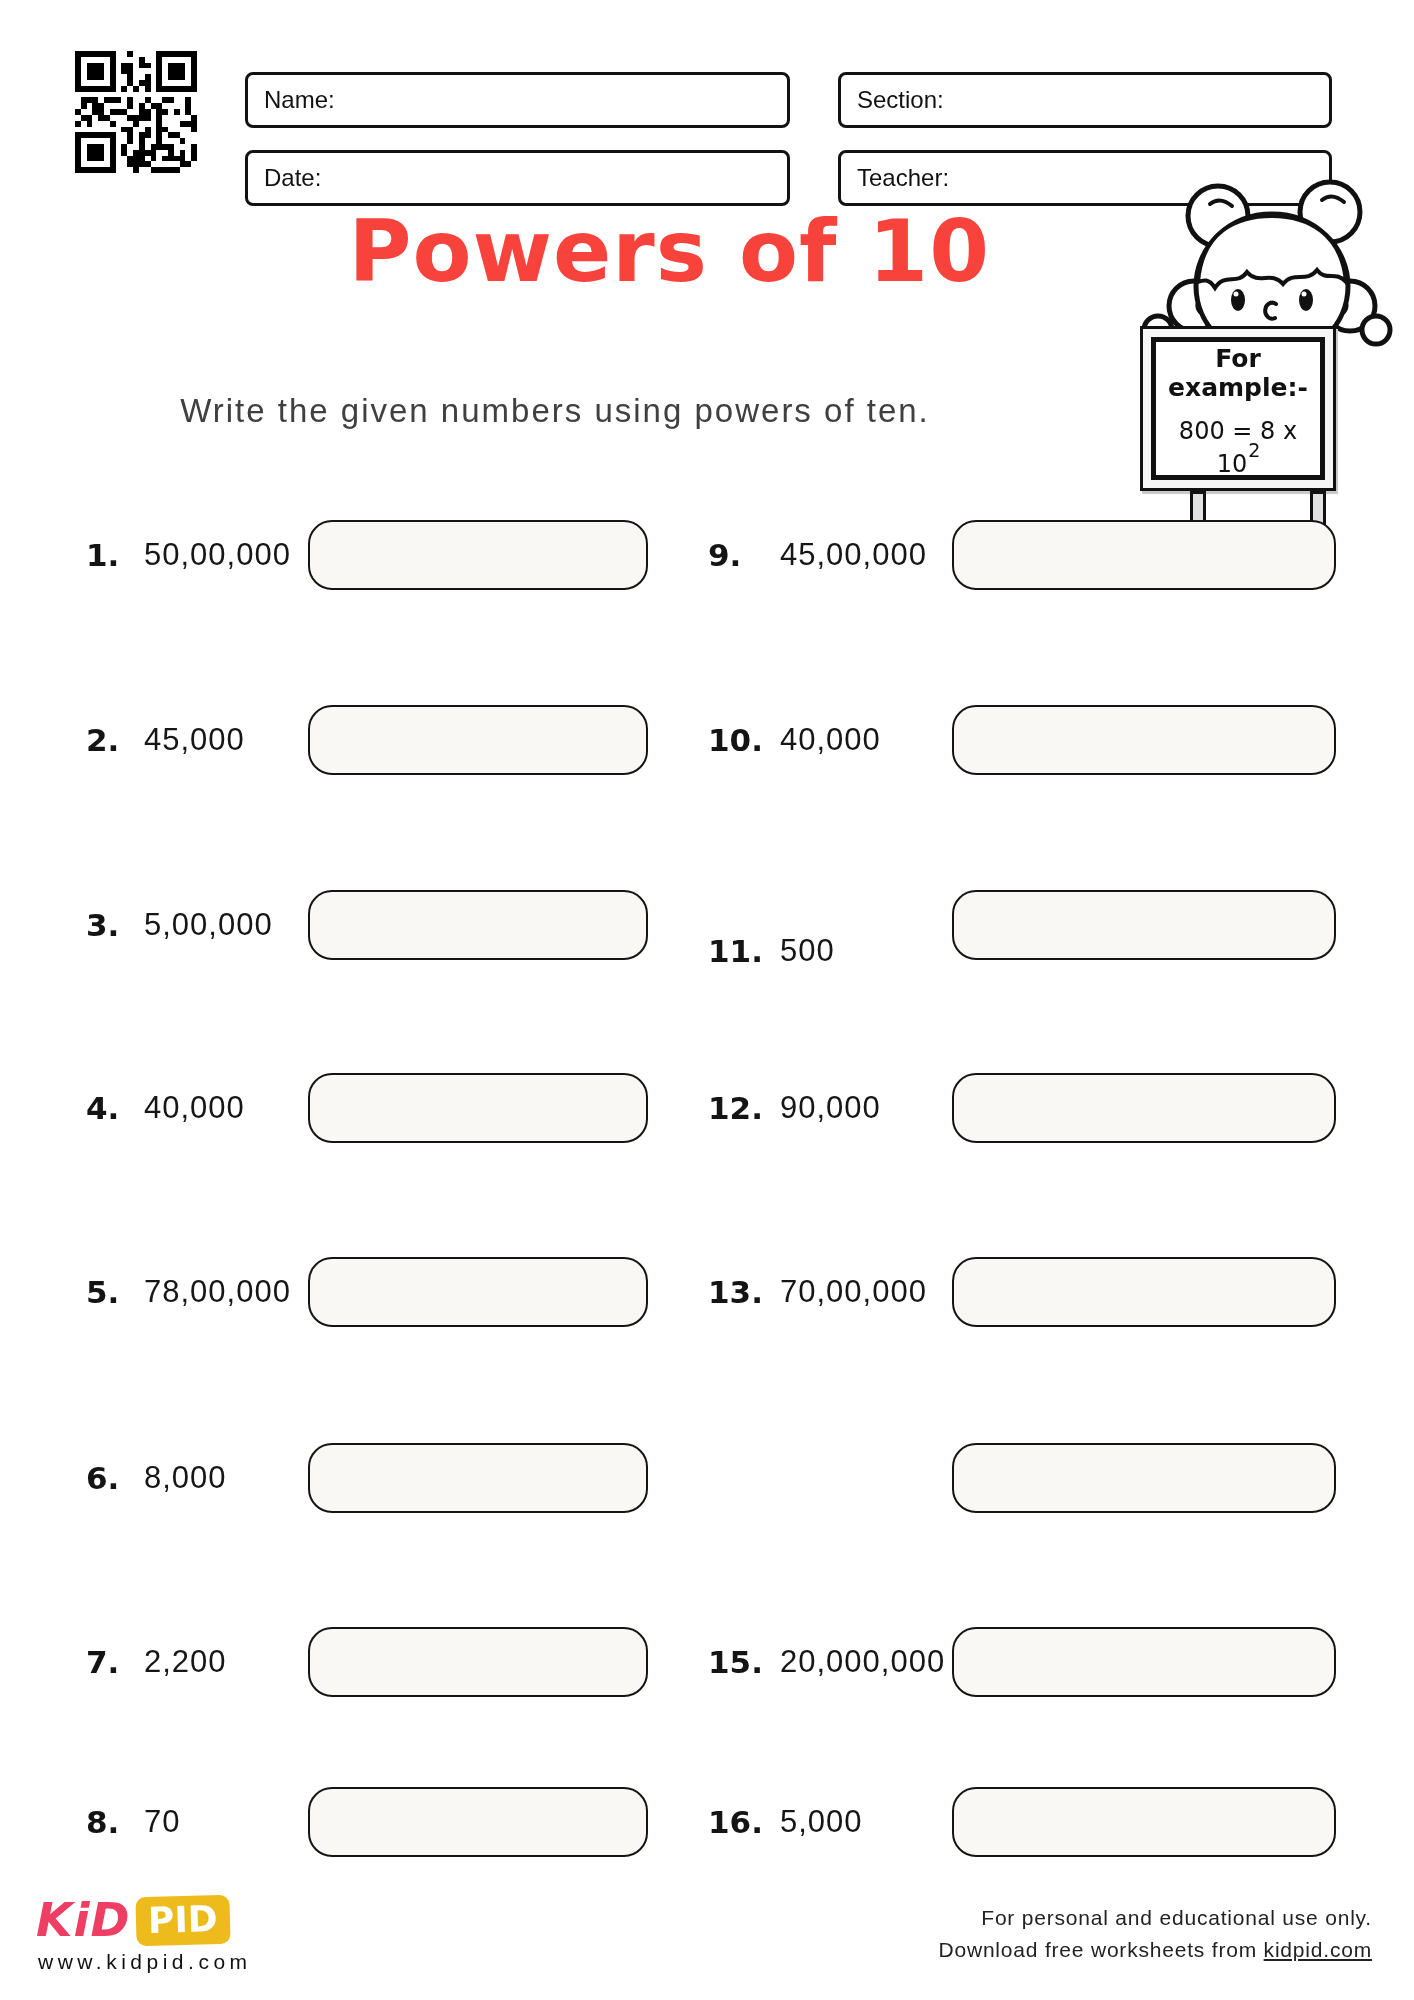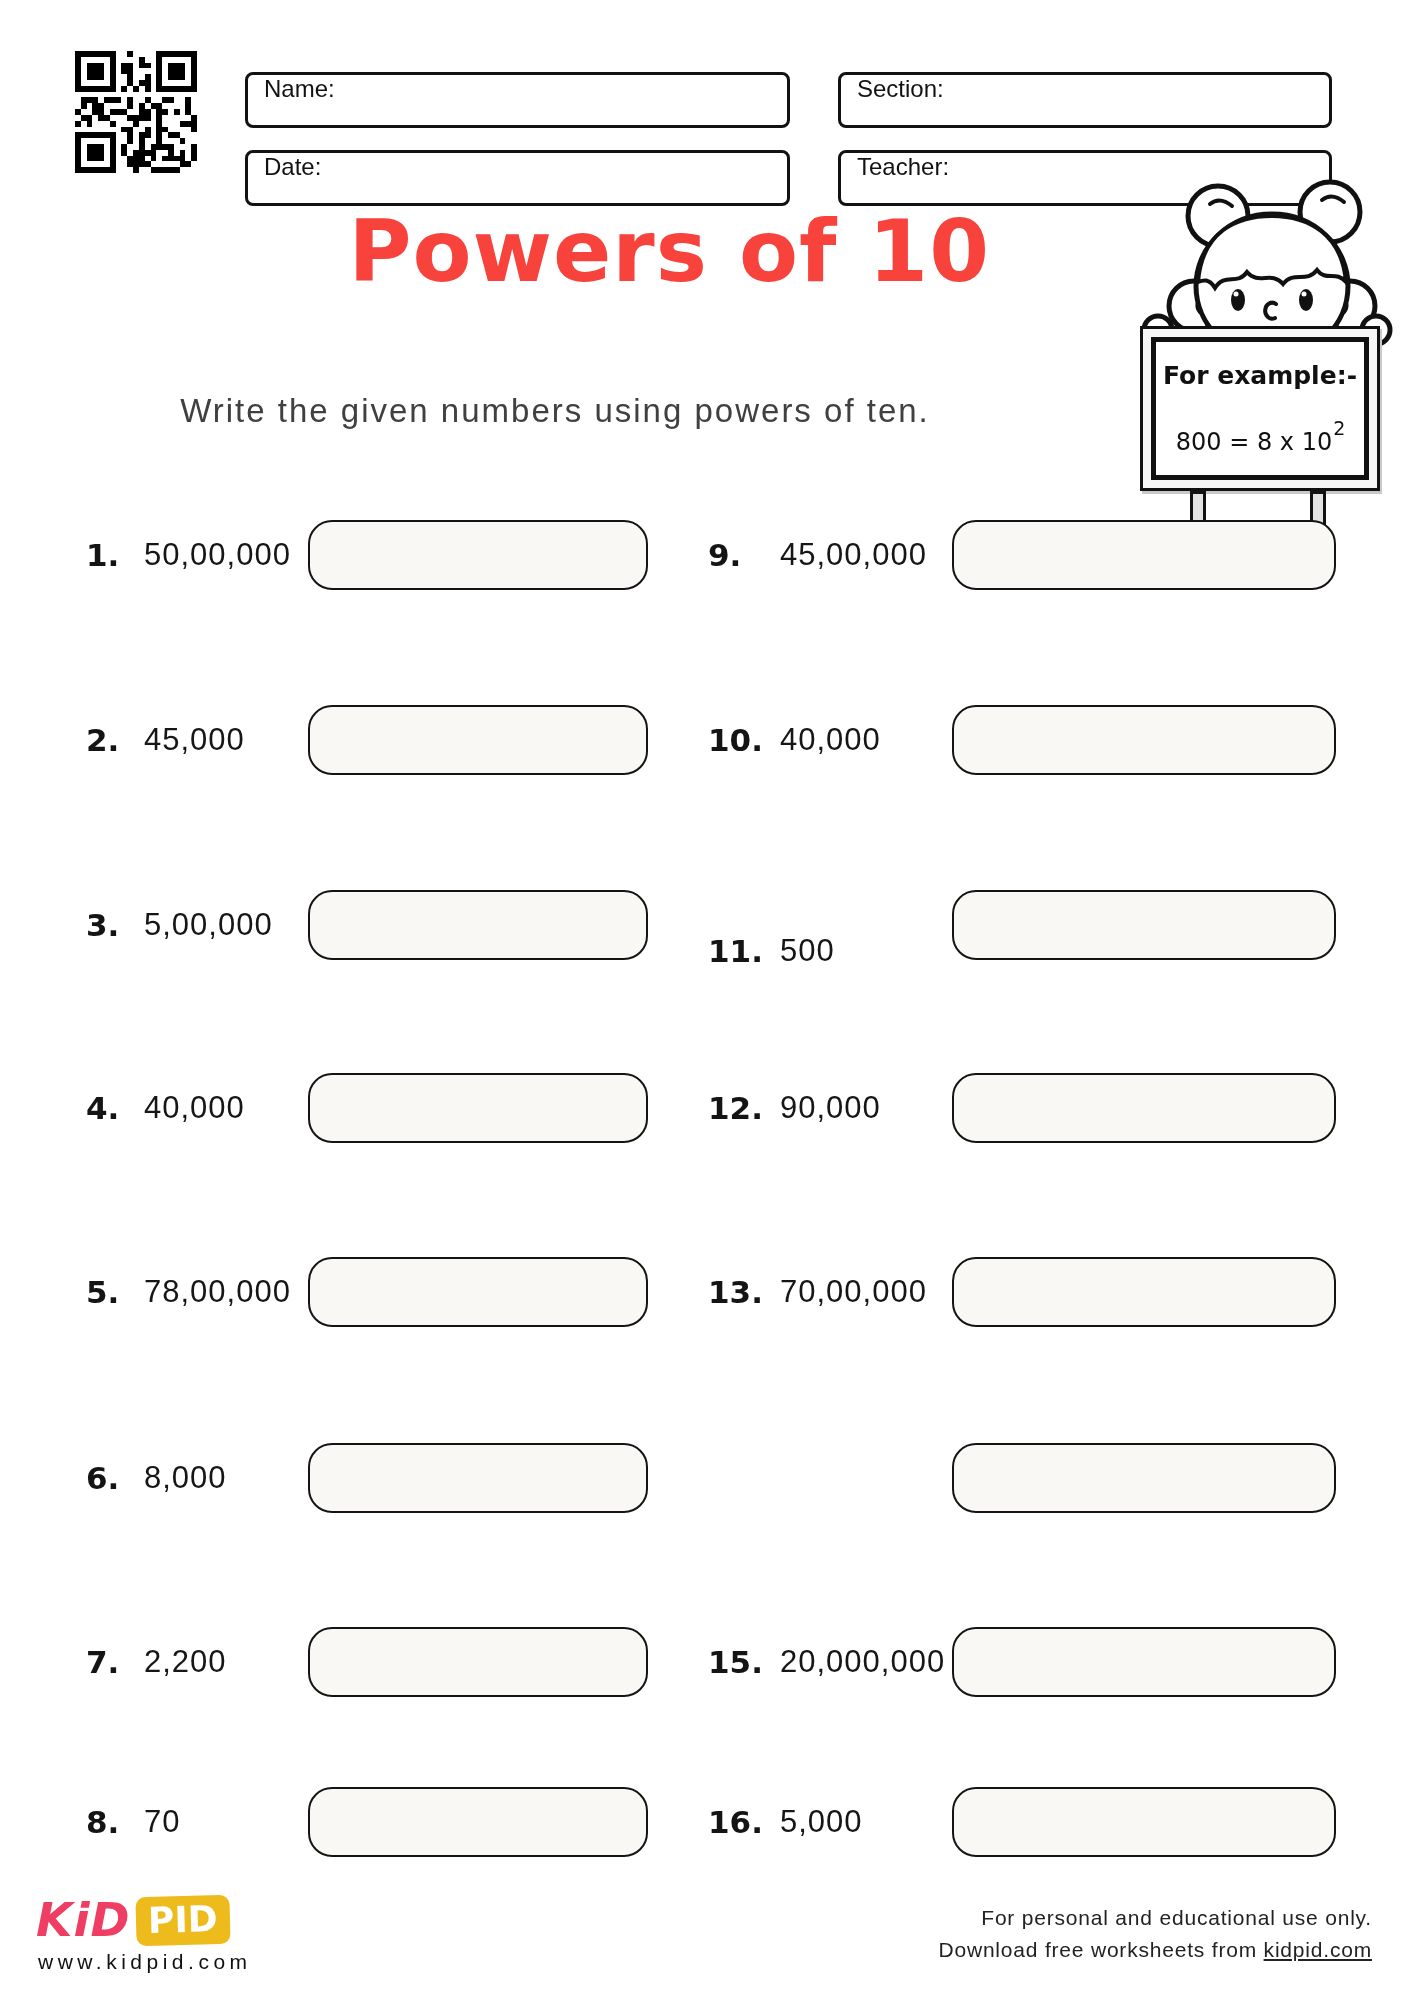--- a/index.html
+++ b/index.html
@@ -5,21 +5,21 @@
   html,body{margin:0;padding:0;background:#e8e8e8;}
   .page{
     position:relative;width:1414px;height:2000px;background:#ffffff;
     margin:0 auto;overflow:hidden;
     font-family:"Liberation Sans",sans-serif;color:#141414;
   }
   
   .qr{position:absolute;left:75px;top:48px;width:122px;height:128px;}
   .field-box{
     position:absolute;height:56px;border:3px solid #121212;border-radius:8px;
-    background:#fff;display:flex;align-items:flex-start;padding-left:16px;box-sizing:border-box;
+    background:#fff;display:flex;align-items:center;padding-left:16px;box-sizing:border-box;
     cursor:text;
   }
   .fb-name{left:245px;top:72px;width:545px;}
   .fb-date{left:245px;top:150px;width:545px;}
   .fb-section{left:838px;top:72px;width:494px;}
   .fb-teacher{left:838px;top:150px;width:494px;}
   .field-label{font-size:24px;color:#121212;}
   
   .page-title{
     position:absolute;left:110px;top:208px;width:880px;text-align:right;
@@ -27,21 +27,21 @@
     letter-spacing:1px;line-height:1;
   }
   .subtitle{
     position:absolute;left:50px;top:392px;width:1010px;text-align:center;
     font-size:33px;letter-spacing:2px;color:#404040;font-weight:400;
   }
   
   .mascot{position:absolute;left:1118px;top:178px;width:300px;height:380px;}
   .mascot svg{position:absolute;left:0;top:0;}
   .sign-frame{
-    position:absolute;left:22px;top:148px;width:240px;height:165px;box-sizing:border-box;
+    position:absolute;left:22px;top:148px;width:196px;height:165px;box-sizing:border-box;
     border:3px solid #111;background:#f6f6f6;padding:8px;
     box-shadow:2px 3px 0 #c9c9c9;
   }
   .sign-board{
     width:100%;height:100%;box-sizing:border-box;border:5px solid #111;background:#fff;
     display:flex;flex-direction:column;justify-content:space-evenly;align-items:center;
     text-align:center;padding:2px 4px;
   }
   .sign-heading{font-family:"DejaVu Sans",sans-serif;font-weight:bold;font-size:25px;color:#111;}
   .sign-eq{font-family:"DejaVu Sans",sans-serif;font-weight:normal;font-size:24px;color:#111;margin-top:15px;}

